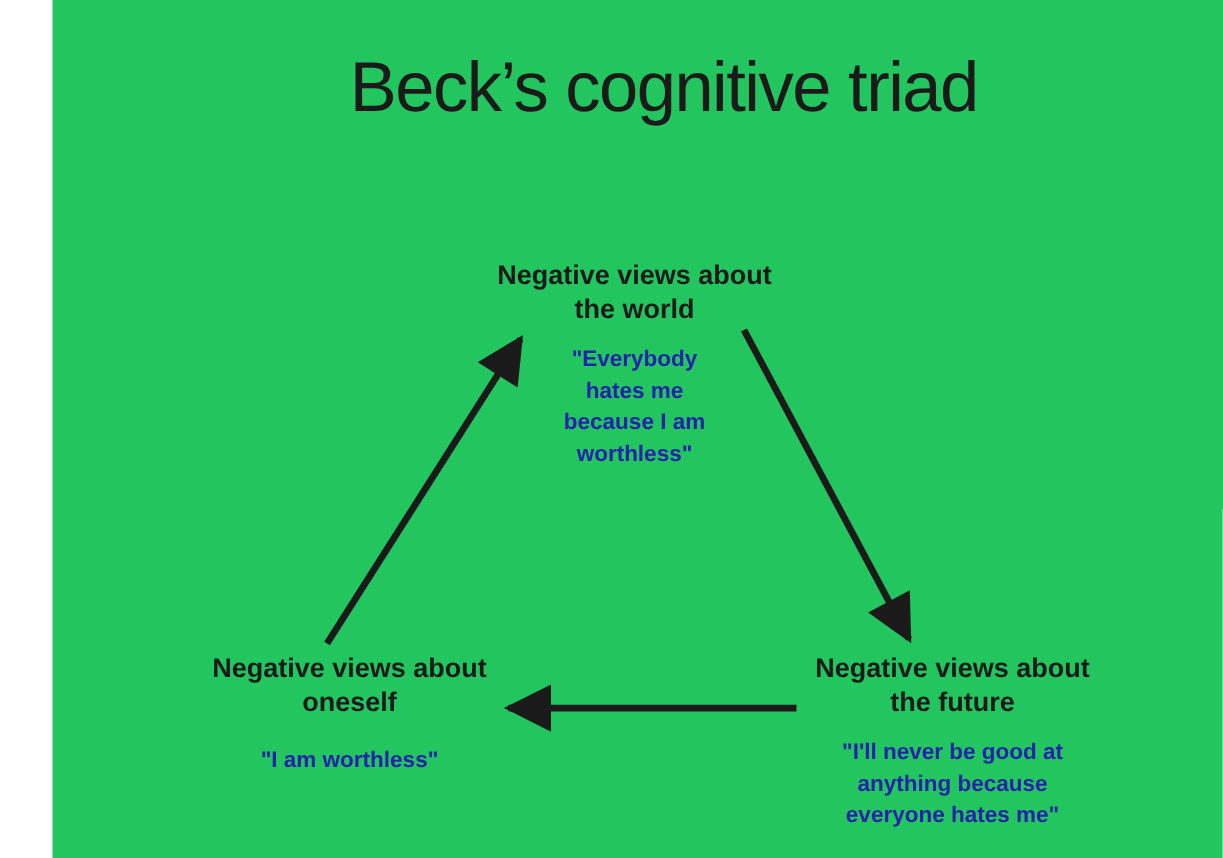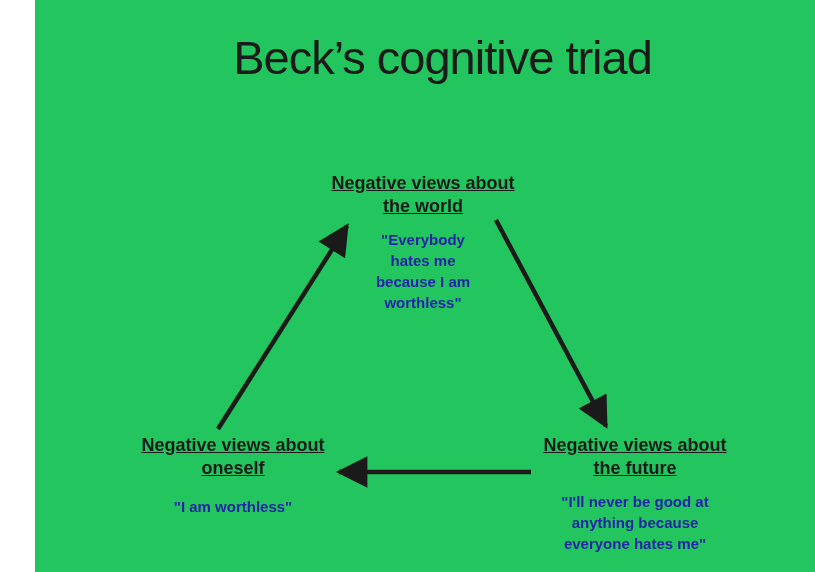--- a/index.html
+++ b/index.html
@@ -33,21 +33,20 @@
     position: absolute;
     width: 240px;
     text-align: center;
   }
   .node-label {
     font-size: 18px;
     line-height: 23px;
     font-weight: 700;
     color: #1a1a1a;
     white-space: pre-line;
-    text-decoration: underline;
   }
   .node-quote {
     margin-top: 11px;
     font-size: 15px;
     line-height: 21px;
     font-weight: 700;
     color: #2323aa;
     white-space: pre-line;
   }
   .node-world   { left: 268px; top: 172px; }

